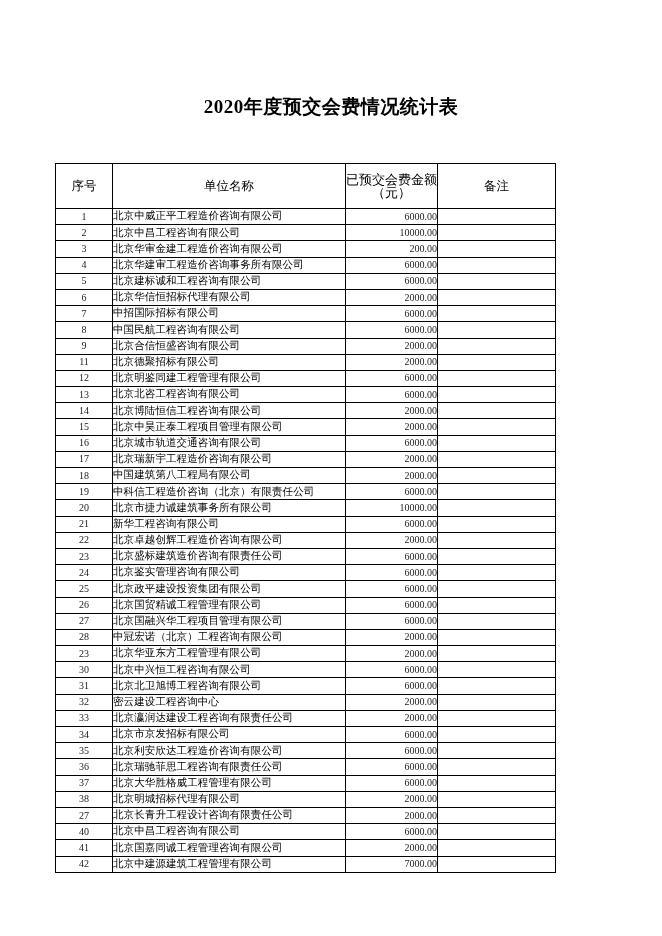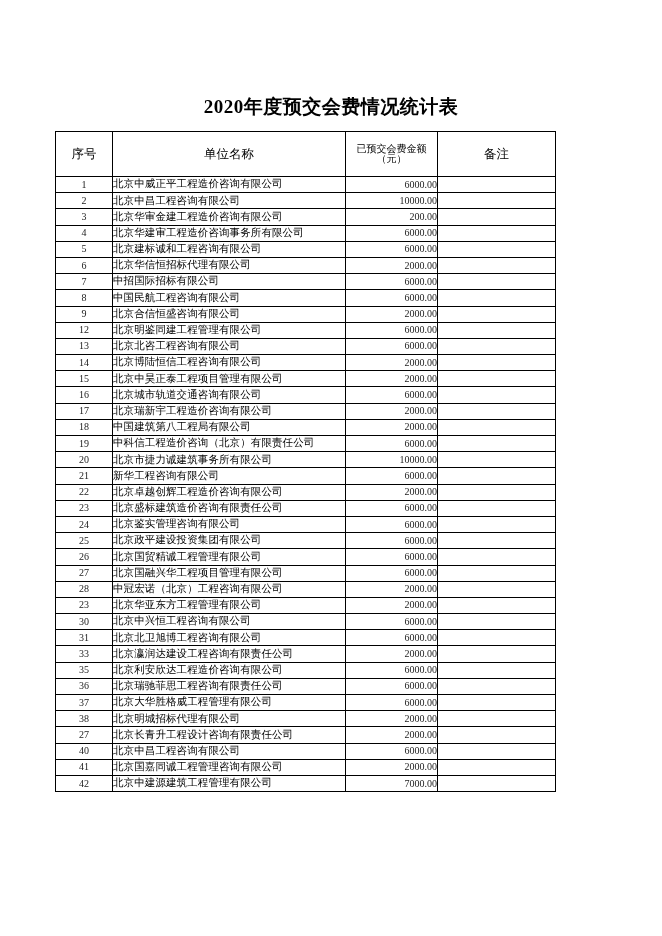--- a/index.html
+++ b/index.html
@@ -35,20 +35,21 @@
     position: absolute;
     top: 131px;
     left: 55px;
     width: 500px;
   }
   table.fee-table {
     width: 500px;
     border-collapse: collapse;
     table-layout: fixed;
     font-size: 10px;
+    margin-top: 32px;
   }
   table.fee-table td,
   table.fee-table th {
     border: 1px solid #000000;
     padding: 0;
     margin: 0;
     font-weight: normal;
     line-height: 1;
     vertical-align: middle;
   }
@@ -65,21 +66,21 @@
     height: 44px;
     text-align: center;
     font-size: 12.5px;
     font-weight: bold;
     font-family: "Liberation Serif", "DejaVu Serif", serif;
     border-bottom: 1.6px solid #000000 !important;
     line-height: 1.25;
     padding: 2px 3px;
   }
   thead th.th-amt {
-    font-size: 10px;
+    font-size: 13px;
   }
   tbody td {
     height: 15.2px;
   }
   td.cell-seq {
     text-align: center;
     font-size: 10px;
     color: #222;
   }
   td.cell-name {
@@ -174,20 +175,26 @@
             <td class="cell-name">中国民航工程咨询有限公司</td>
             <td class="cell-amt">6000.00</td>
             <td class="cell-note"></td>
           </tr>
           <tr>
             <td class="cell-seq">9</td>
             <td class="cell-name">北京合信恒盛咨询有限公司</td>
             <td class="cell-amt">2000.00</td>
             <td class="cell-note"></td>
           </tr>
+          <tr>
+            <td class="cell-seq">11</td>
+            <td class="cell-name">北京德聚招标有限公司</td>
+            <td class="cell-amt">2000.00</td>
+            <td class="cell-note"></td>
+          </tr>
           <tr class="thick-top">
             <td class="cell-seq">12</td>
             <td class="cell-name">北京明鉴同建工程管理有限公司</td>
             <td class="cell-amt">6000.00</td>
             <td class="cell-note"></td>
           </tr>
           <tr>
             <td class="cell-seq">13</td>
             <td class="cell-name">北京北咨工程咨询有限公司</td>
             <td class="cell-amt">6000.00</td>
@@ -294,24 +301,36 @@
             <td class="cell-name">北京中兴恒工程咨询有限公司</td>
             <td class="cell-amt">6000.00</td>
             <td class="cell-note"></td>
           </tr>
           <tr>
             <td class="cell-seq">31</td>
             <td class="cell-name">北京北卫旭博工程咨询有限公司</td>
             <td class="cell-amt">6000.00</td>
             <td class="cell-note"></td>
           </tr>
+          <tr class="thick-top">
+            <td class="cell-seq">32</td>
+            <td class="cell-name">密云建设工程咨询中心</td>
+            <td class="cell-amt">2000.00</td>
+            <td class="cell-note"></td>
+          </tr>
           <tr>
             <td class="cell-seq">33</td>
             <td class="cell-name">北京瀛润达建设工程咨询有限责任公司</td>
             <td class="cell-amt">2000.00</td>
+            <td class="cell-note"></td>
+          </tr>
+          <tr>
+            <td class="cell-seq">34</td>
+            <td class="cell-name">北京市京发招标有限公司</td>
+            <td class="cell-amt">6000.00</td>
             <td class="cell-note"></td>
           </tr>
           <tr>
             <td class="cell-seq">35</td>
             <td class="cell-name">北京利安欣达工程造价咨询有限公司</td>
             <td class="cell-amt">6000.00</td>
             <td class="cell-note"></td>
           </tr>
           <tr>
             <td class="cell-seq">36</td>

